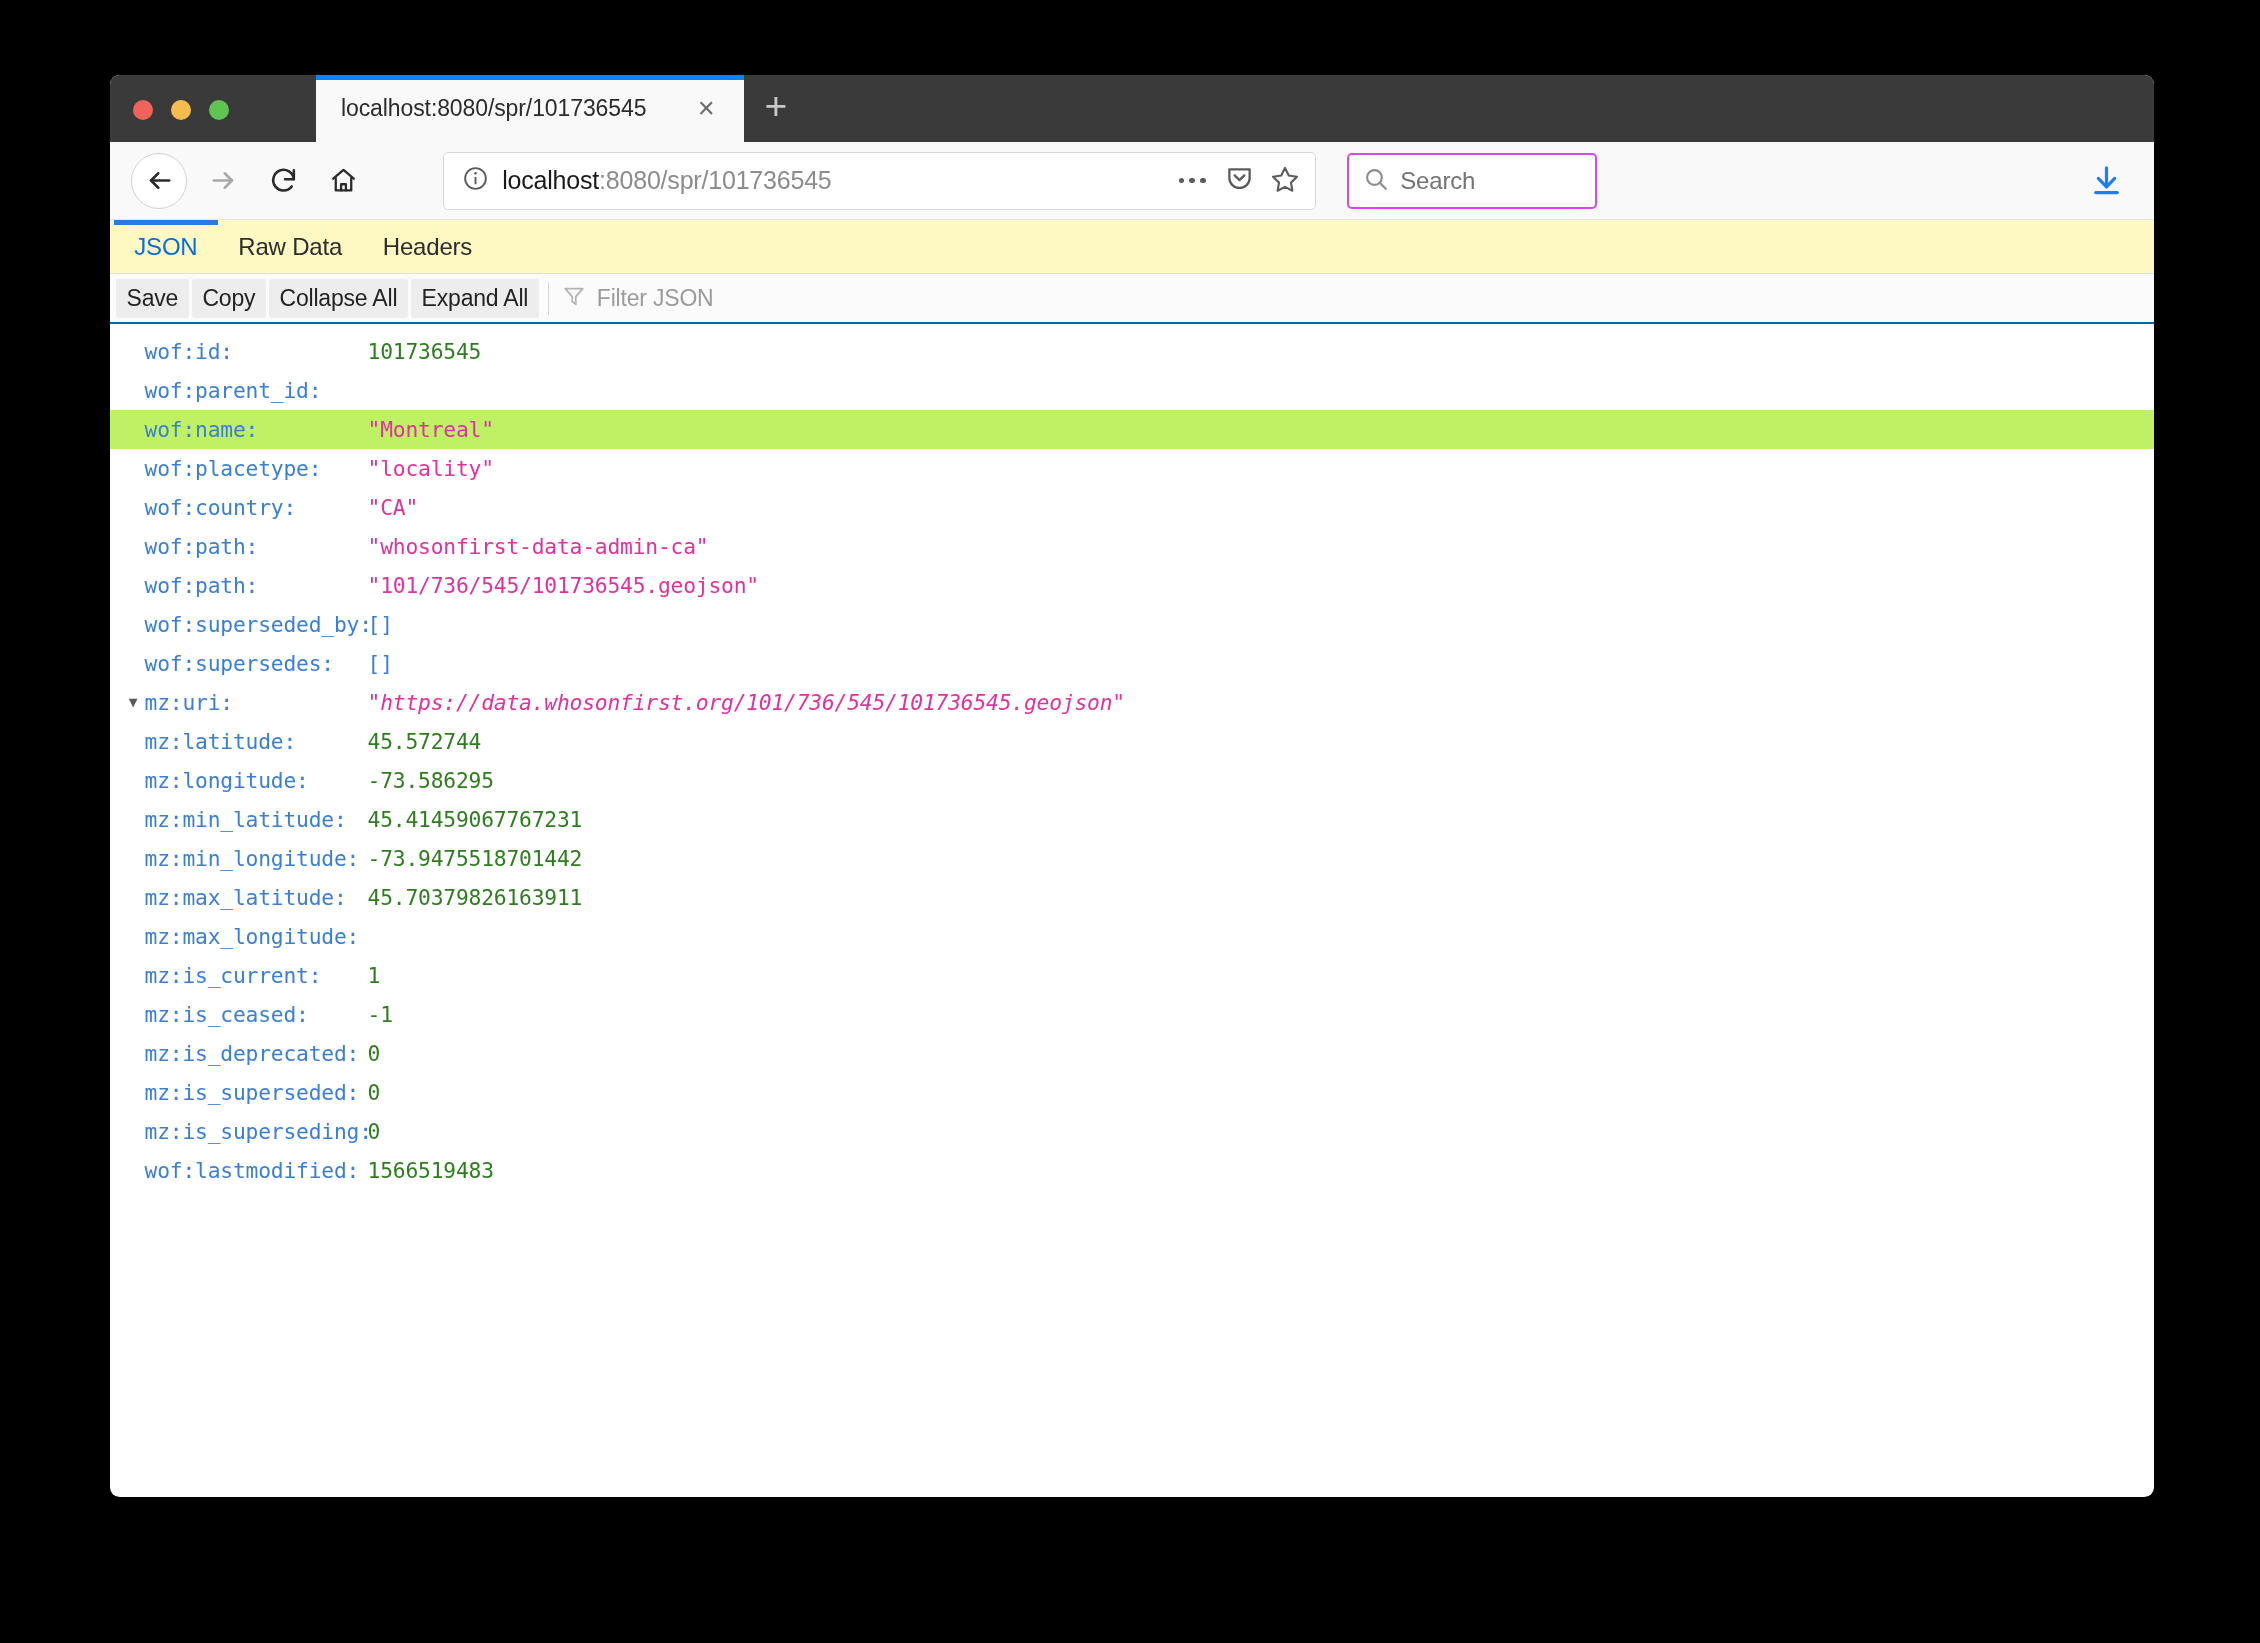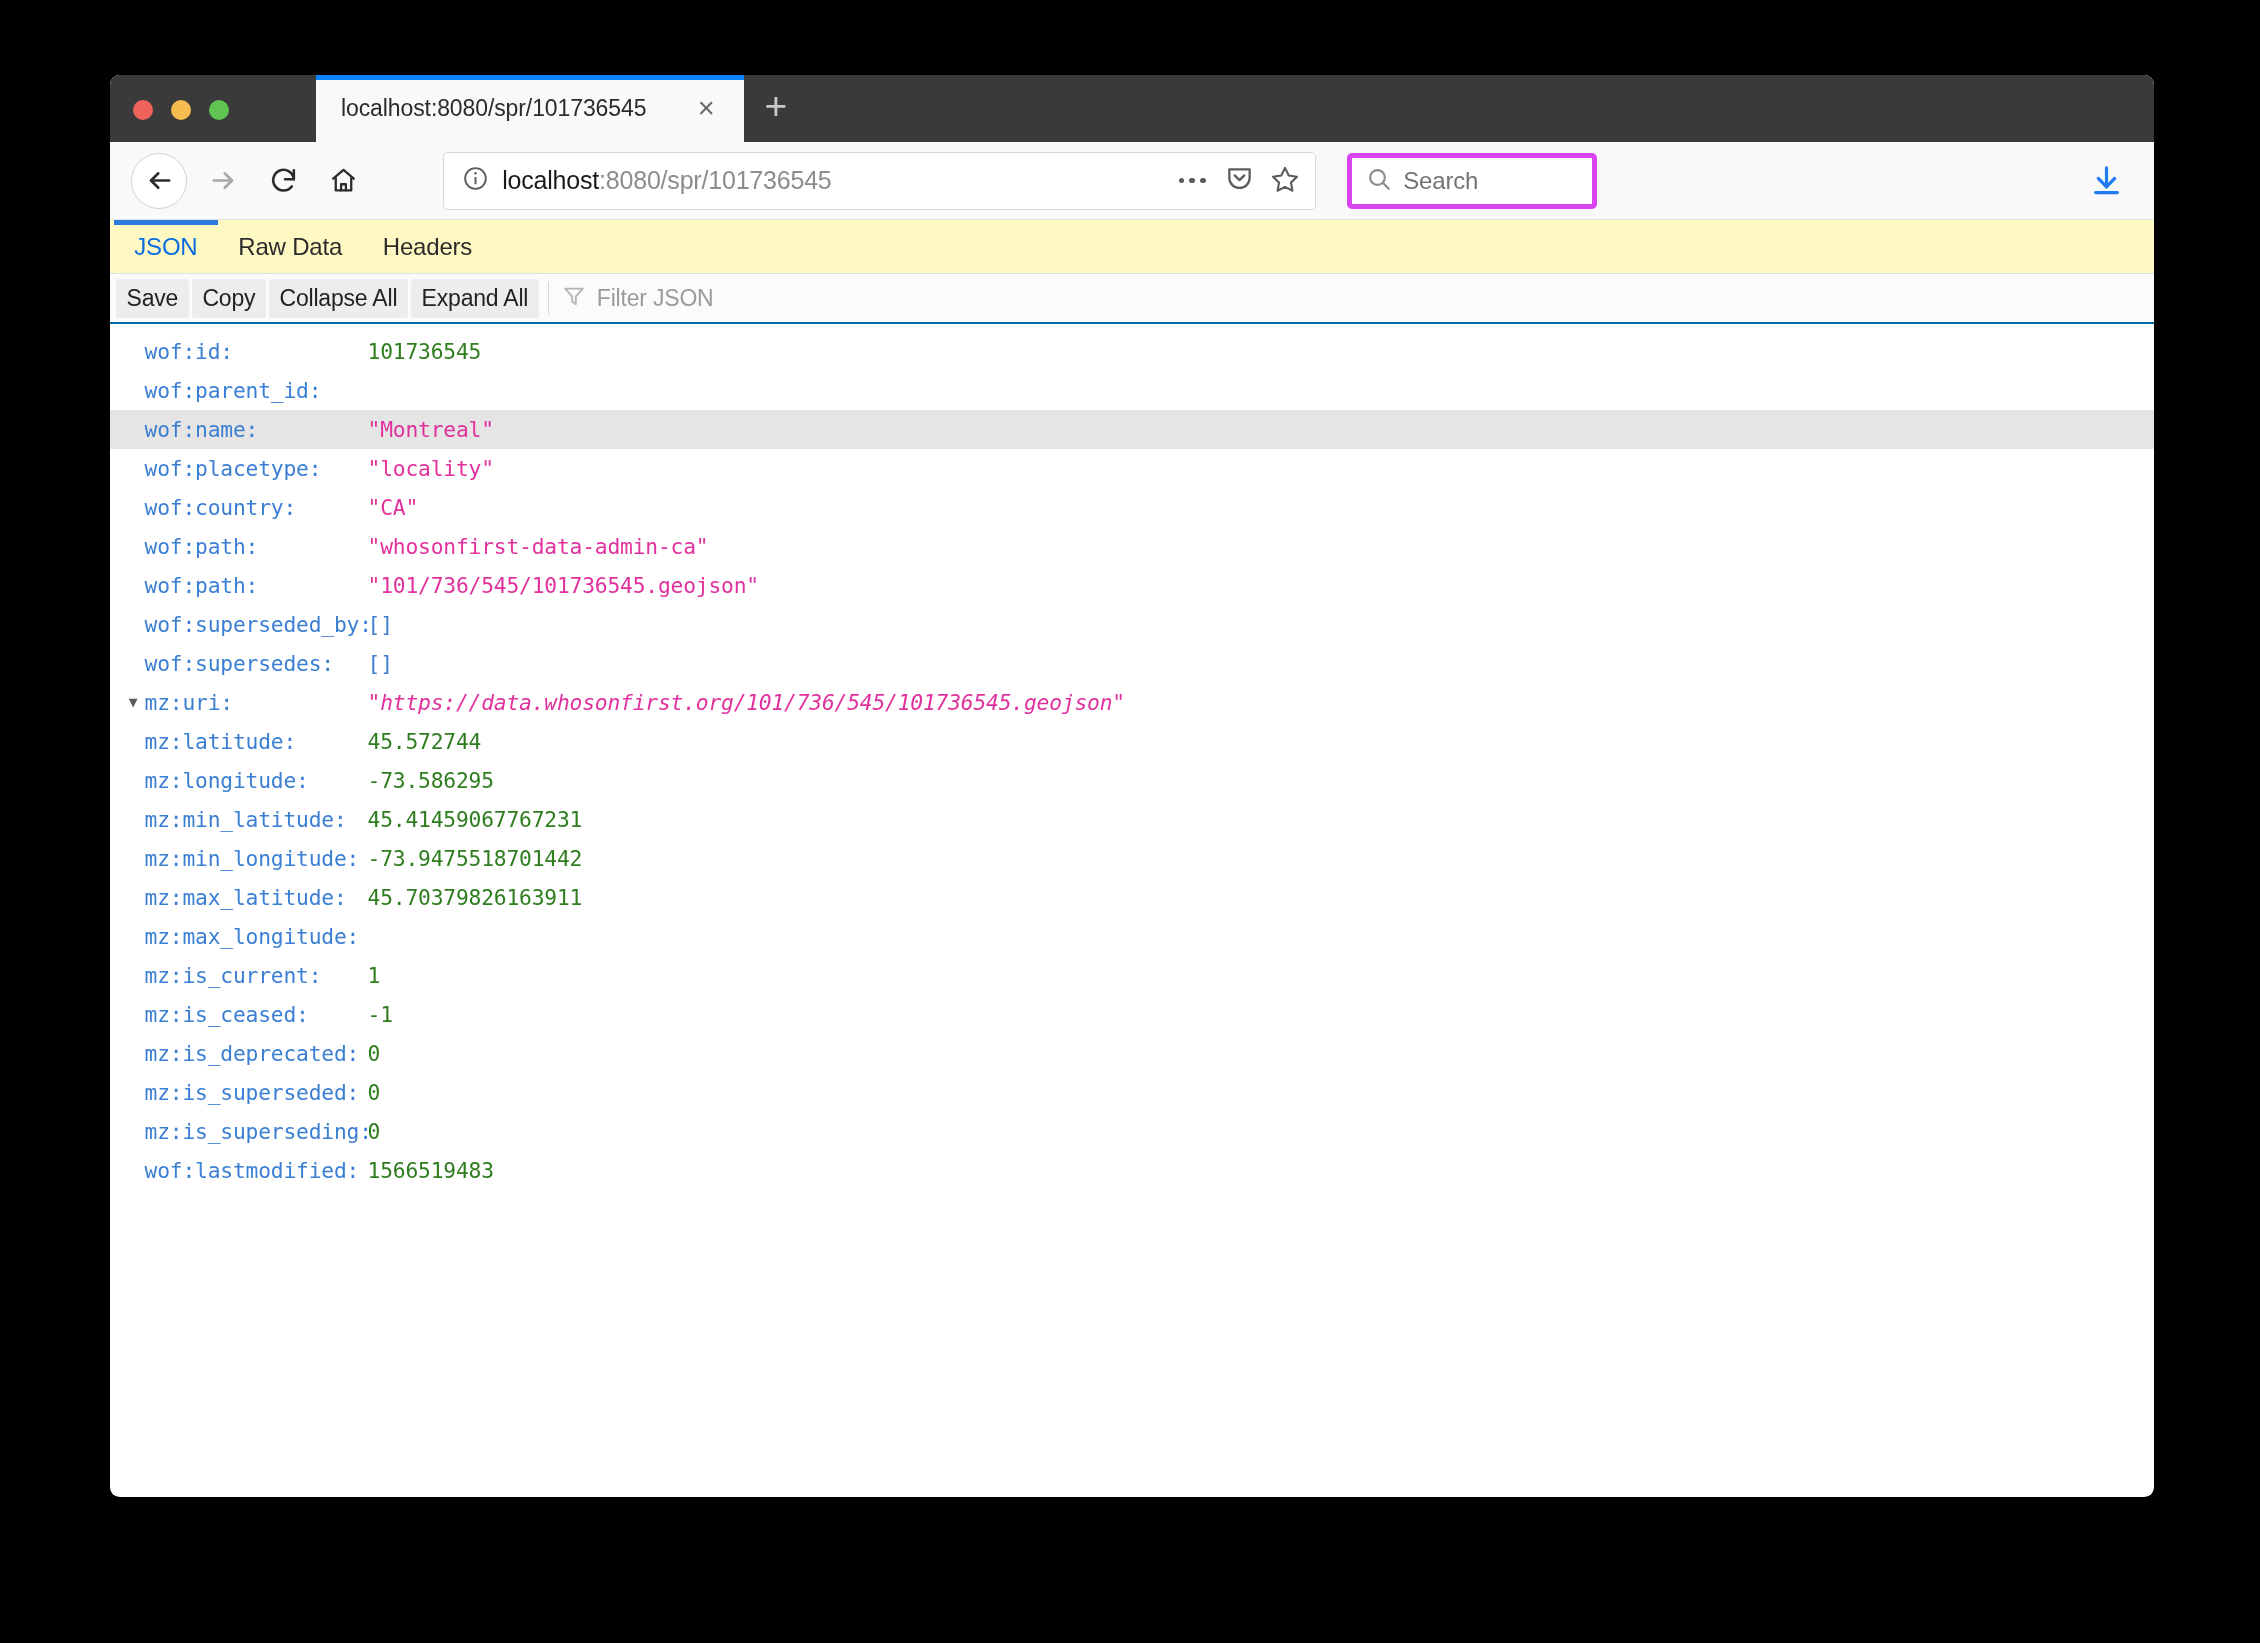--- a/index.html
+++ b/index.html
@@ -154,21 +154,21 @@
     padding: 0 3.9px;
   }
   .dots i { width: 5.8px; height: 5.8px; border-radius: 50%; background: #5c5c5c; display:block; }
 
   .searchbar {
     flex: 0 0 auto;
     width: 250px;
     height: 56px;
     margin-left: 31px;
     background: #ffffff;
-    border: 5px solid #d946ef;
+    border: 2px solid #d946ef;
     border-radius: 4.9px;
     display: flex;
     align-items: center;
     padding: 0 13.6px;
     gap: 11.6px;
   }
   .search-placeholder {
     font-size: 24px;
     color: #737373;
     letter-spacing: -0.2px;
@@ -255,21 +255,21 @@
     overflow: hidden;
   }
   .json-row {
     display: flex;
     align-items: center;
     height: 39px;
     padding-left: 11.6px;
     font-family: "DejaVu Sans Mono", monospace;
     font-size: 21.3px;
   }
-  .json-row.highlight { background: #e5e5e5; }
+  .json-row.highlight { background: #bef264; }
   .twisty {
     width: 23px;
     flex: 0 0 23px;
     color: #5a5a5a;
     font-size: 14.6px;
     line-height: 1;
     text-align: center;
   }
   .json-key {
     flex: 0 0 auto;

